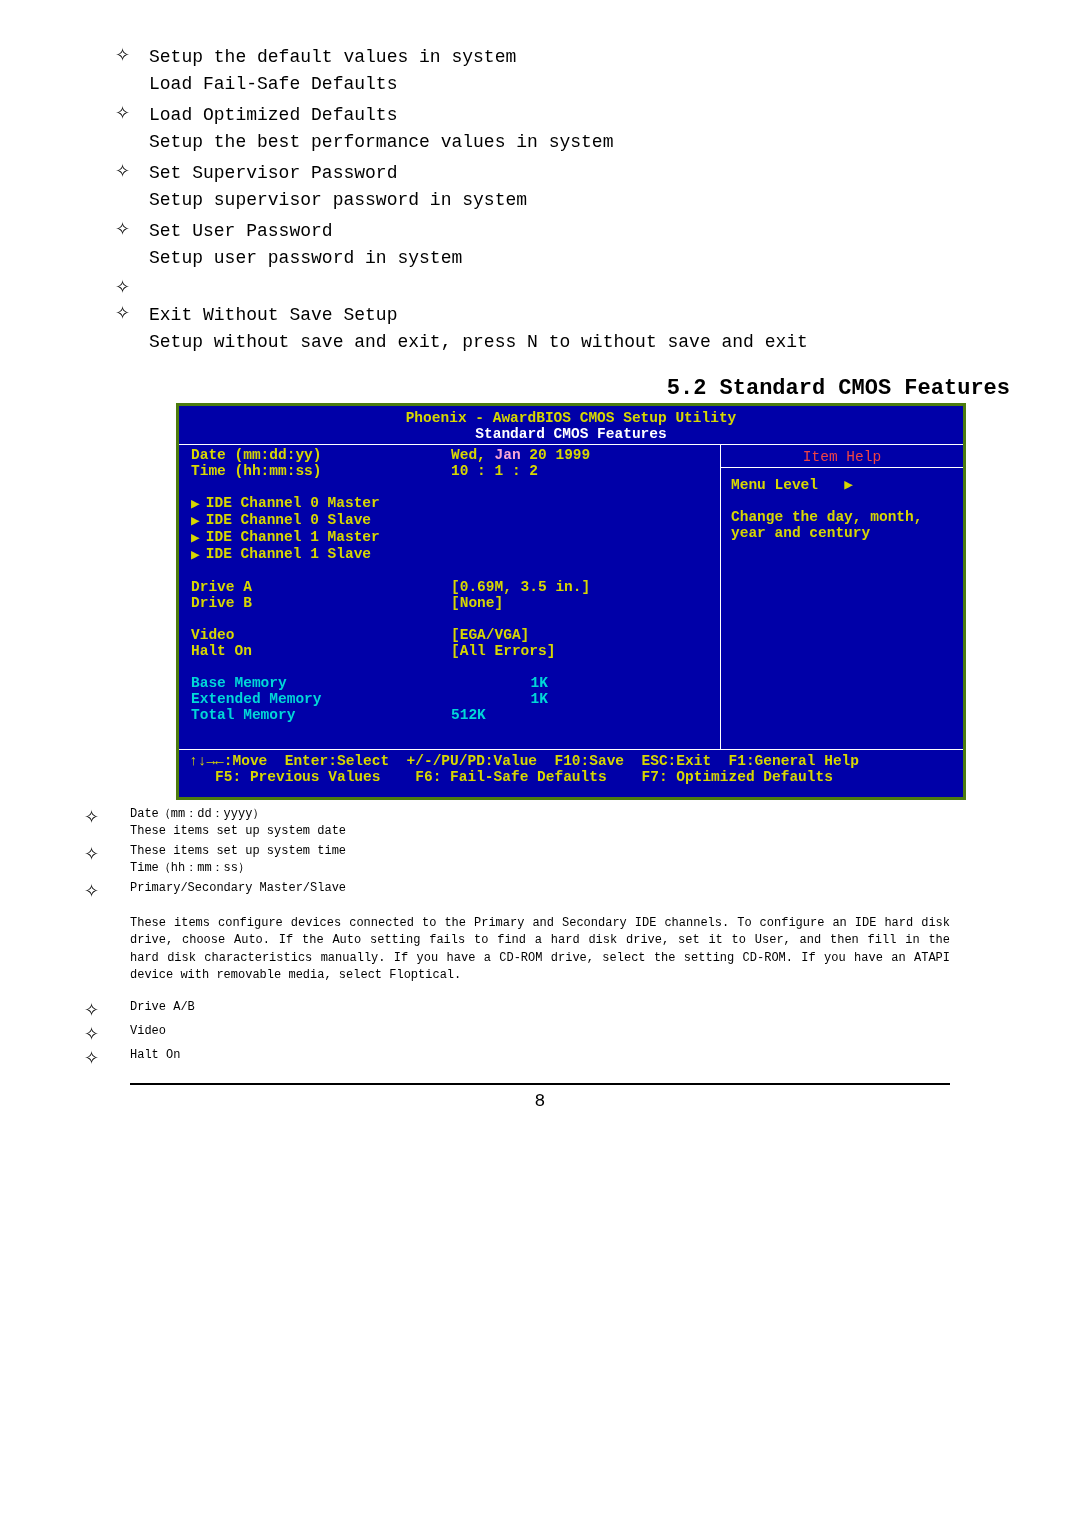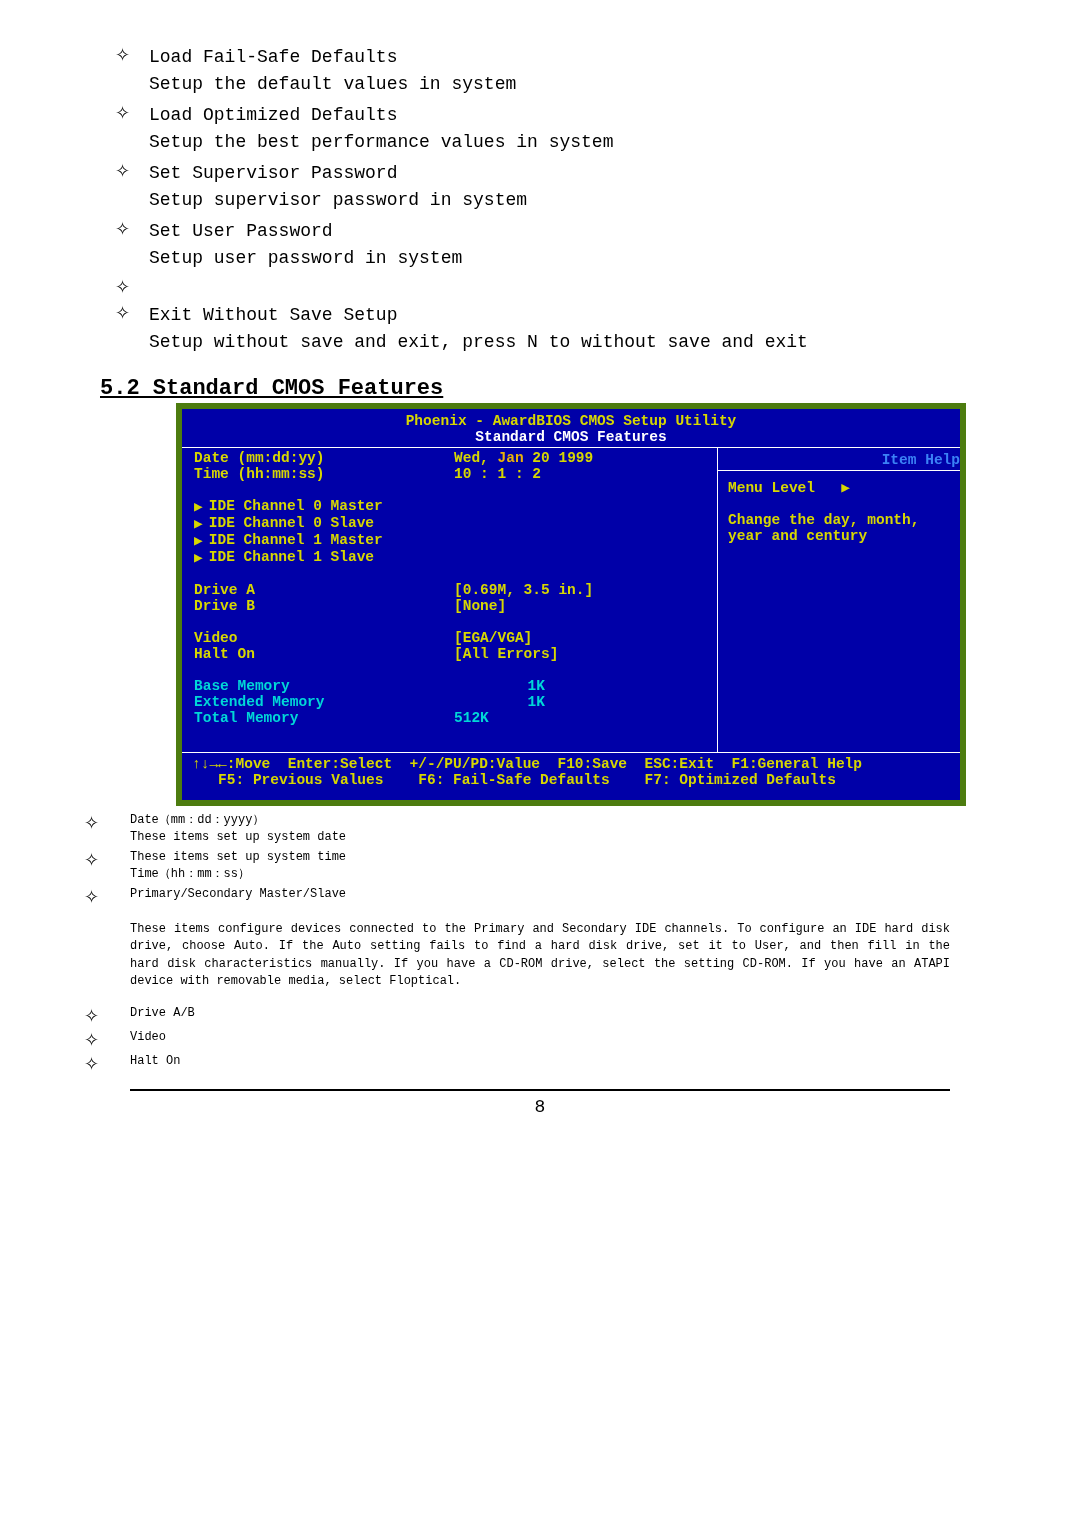--- a/index.html
+++ b/index.html
@@ -27,31 +27,31 @@
   .item .content {
     font-family: "Courier New", monospace;
     font-size: 18px;
     line-height: 1.5;
   }
   .heading {
     font-family: "Courier New", monospace;
     font-weight: bold;
     font-size: 22px;
     margin: 10px 0 2px 30px;
-    text-decoration: underline;
+    text-align: right;
   }
 
   .bios-box {
     margin: 0 0 6px 106px;
     width: 790px;
     background: #0000a8;
     font-family: "Courier New", monospace;
     font-size: 14.5px;
     color: #fff;
-    border: 6px solid #4d7c0f;
+    border: 3px solid #4d7c0f;
     box-sizing: border-box;
   }
   .bios-title {
     text-align: center;
     color: #d7d700;
     padding: 4px 0 2px;
     border-bottom: 1px solid #fff;
     font-weight: bold;
   }
   .bios-title .ln2 { color: #fff; }
@@ -62,36 +62,36 @@
   .bios-left {
     flex: 1;
     padding: 2px 0 10px 0;
   }
   .bios-right {
     width: 242px;
     border-left: 1px solid #fff;
   }
   .right-title {
     background: #0000a8;
-    color: #3b82f6;
-    font-weight: bold;
-    text-align: right;
+    color: #ef4444;
+    font-weight: normal;
+    text-align: center;
     padding: 4px 0 2px;
     border-bottom: 1px solid #fff;
   }
   .right-body {
     padding: 8px 10px;
     color: #d7d700;
     font-weight: bold;
   }
   .ml { color: #d7d700; }
   .orange { color: #d7d700; font-weight: bold; }
   .cyan { color: #00d7d7; font-weight: bold; }
   .white { color: #fff; font-weight: bold; }
-  .red { color: #eab308; font-weight: bold; }
+  .red { color: #f9a8d4; font-weight: bold; }
   .bios-row {
     display: flex;
     padding: 0 0 0 12px;
   }
   .bios-row .lab { width: 260px; }
   .bios-row .val { flex: 1; }
   .bios-footer {
     border-top: 1px solid #fff;
     padding: 3px 10px 12px;
     color: #d7d700;
@@ -133,22 +133,22 @@
   }
   .spacer { height: 16px; }
 </style>
 </head>
 <body>
 
 <div class="item-list">
   <div class="item">
     <div class="dia">✧</div>
     <div class="content">
+      <div>Setup the default values in system</div>
       <div>Load Fail-Safe Defaults</div>
-      <div>Setup the default values in system</div>
     </div>
   </div>
   <div class="item">
     <div class="dia">✧</div>
     <div class="content">
       <div>Load Optimized Defaults</div>
       <div>Setup the best performance values in system</div>
     </div>
   </div>
   <div class="item">

